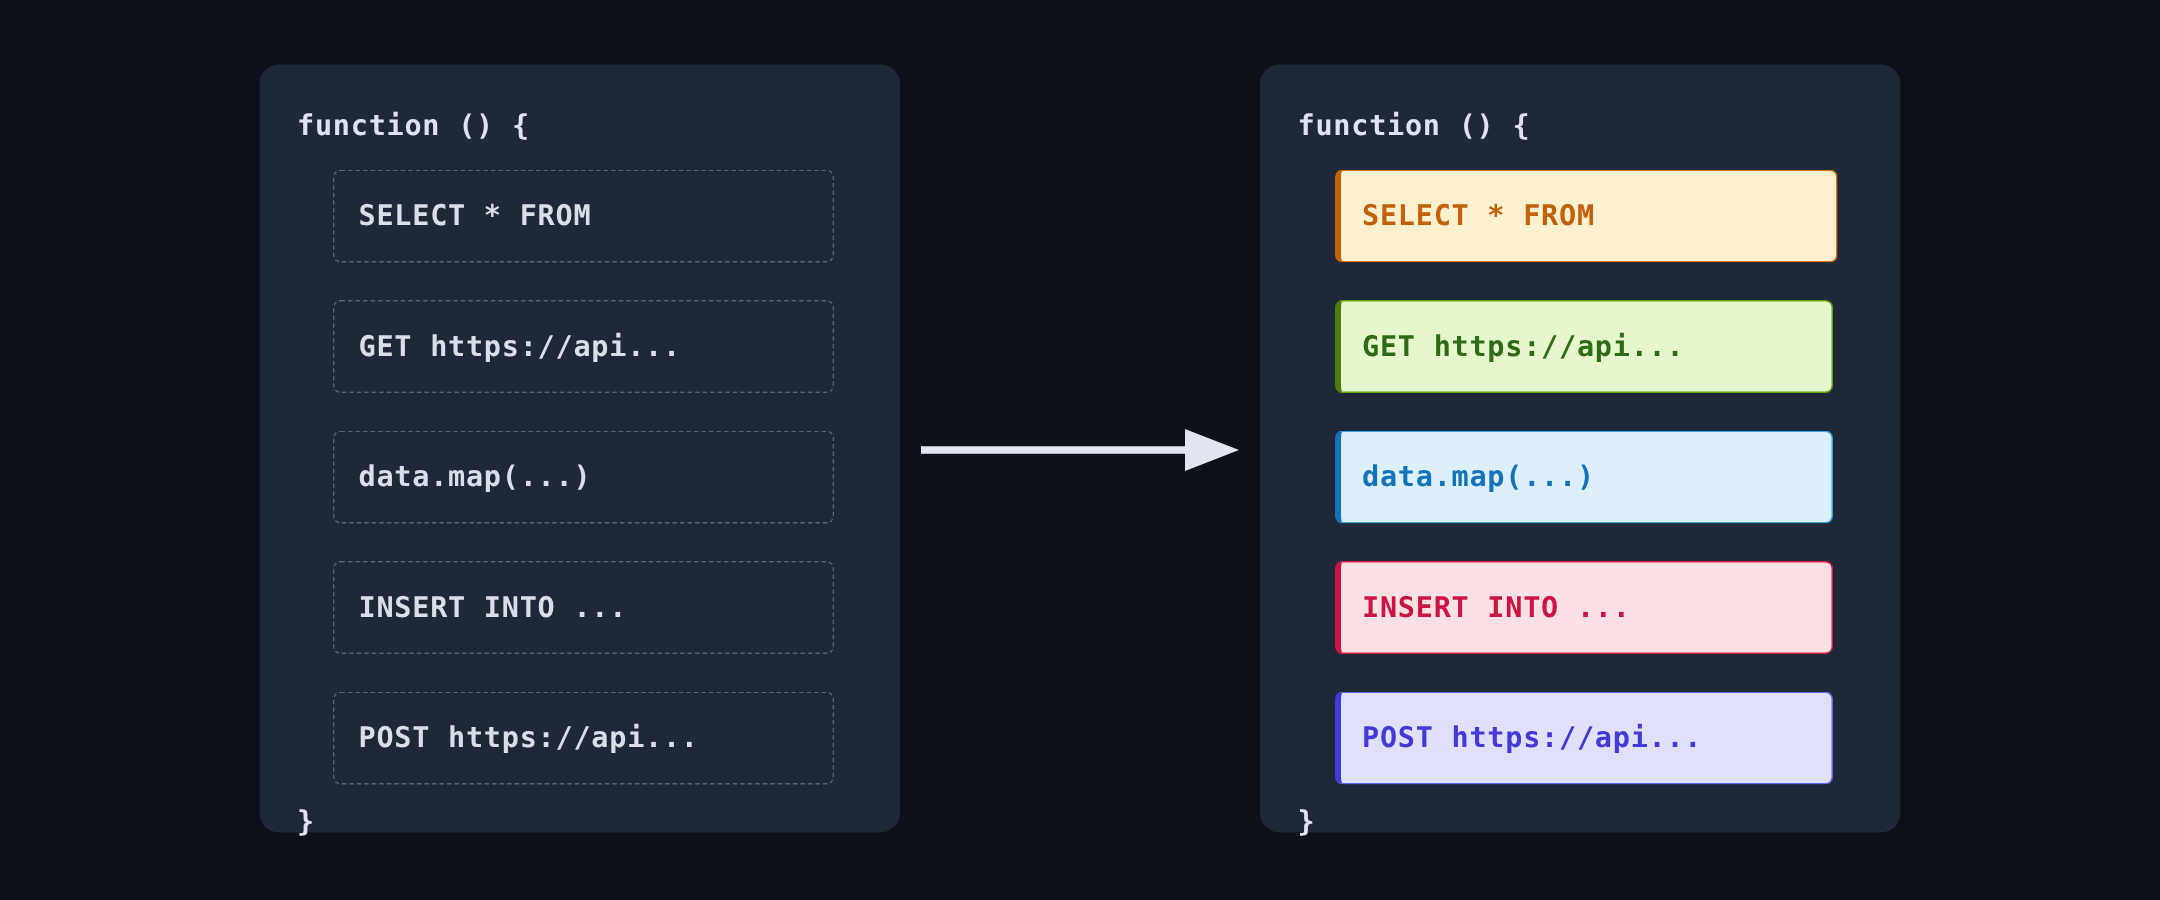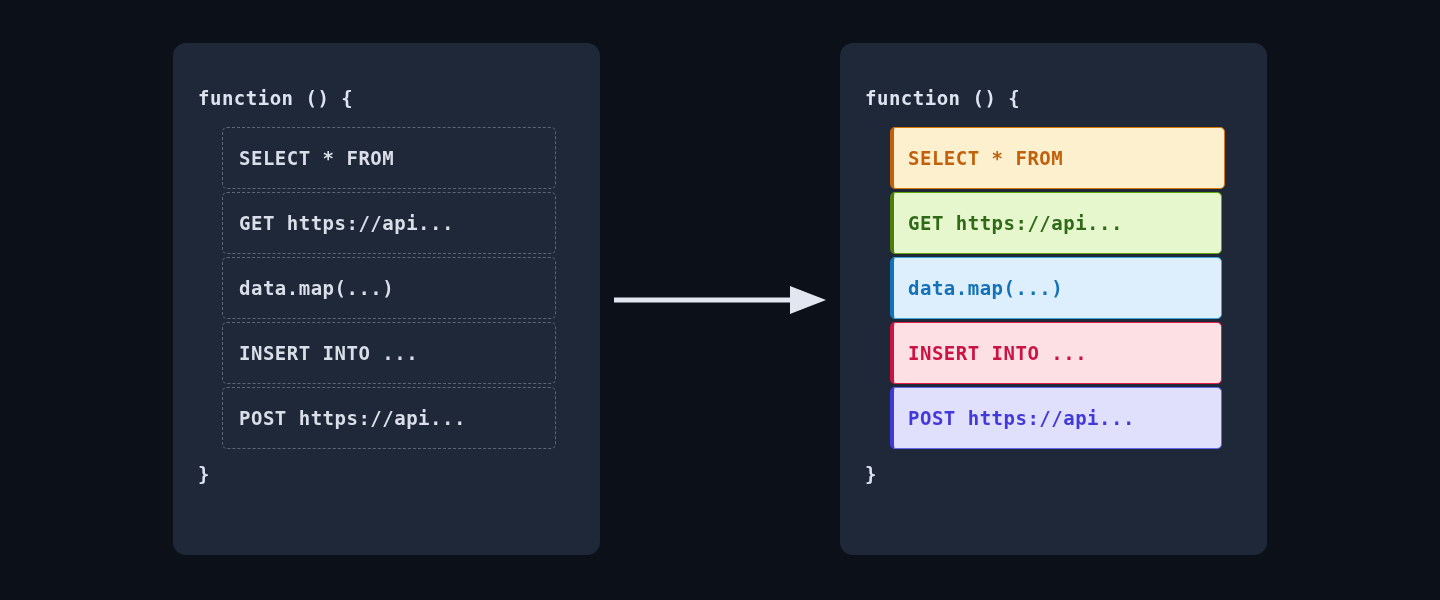--- a/index.html
+++ b/index.html
@@ -21,21 +21,21 @@
     height: 600px;
   }
 
   
   .panel {
     position: absolute;
     top: 43px;
     height: 512px;
     background: #1e2838;
     border-radius: 13px;
-    padding: 44px 0 0 0;
+    padding: 30px 0 0 0;
   }
 
   #panel-before { left: 173px;  width: 427px; }
   #panel-after  { left: 840px;  width: 427px; }
 
   .code-line {
     font-family: "DejaVu Sans Mono", "Liberation Mono", monospace;
     font-size: 19px;
     font-weight: bold;
     color: #dde3ef;
@@ -46,21 +46,21 @@
   #panel-before .code-line { padding-left: 25px; }
   #panel-after  .code-line { padding-left: 25px; }
 
   .fn-open  { margin-bottom: 18px; }
   .fn-close { margin-top: 14px; }
 
   
   .rows {
     display: flex;
     flex-direction: column;
-    gap: 3px;
+    gap: 25px;
   }
 
   #panel-before .rows { padding-left: 49px; padding-right: 44px; }
   #panel-after  .rows { padding-left: 50px; padding-right: 45px; }
 
   
   .row-plain {
     height: 62px;
     display: flex;
     align-items: center;

